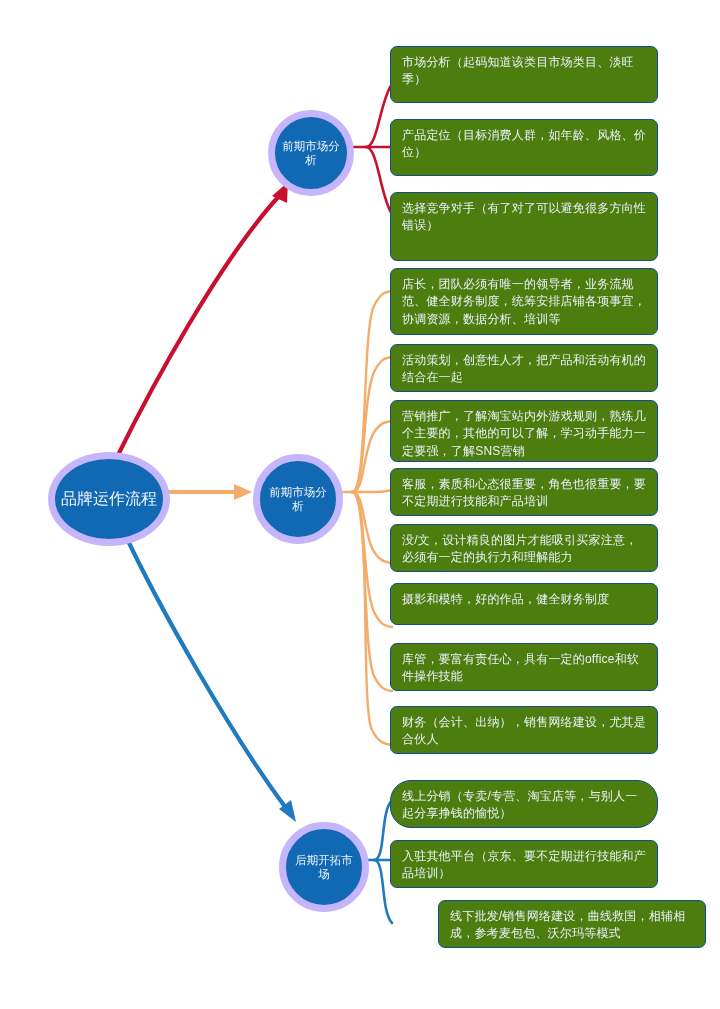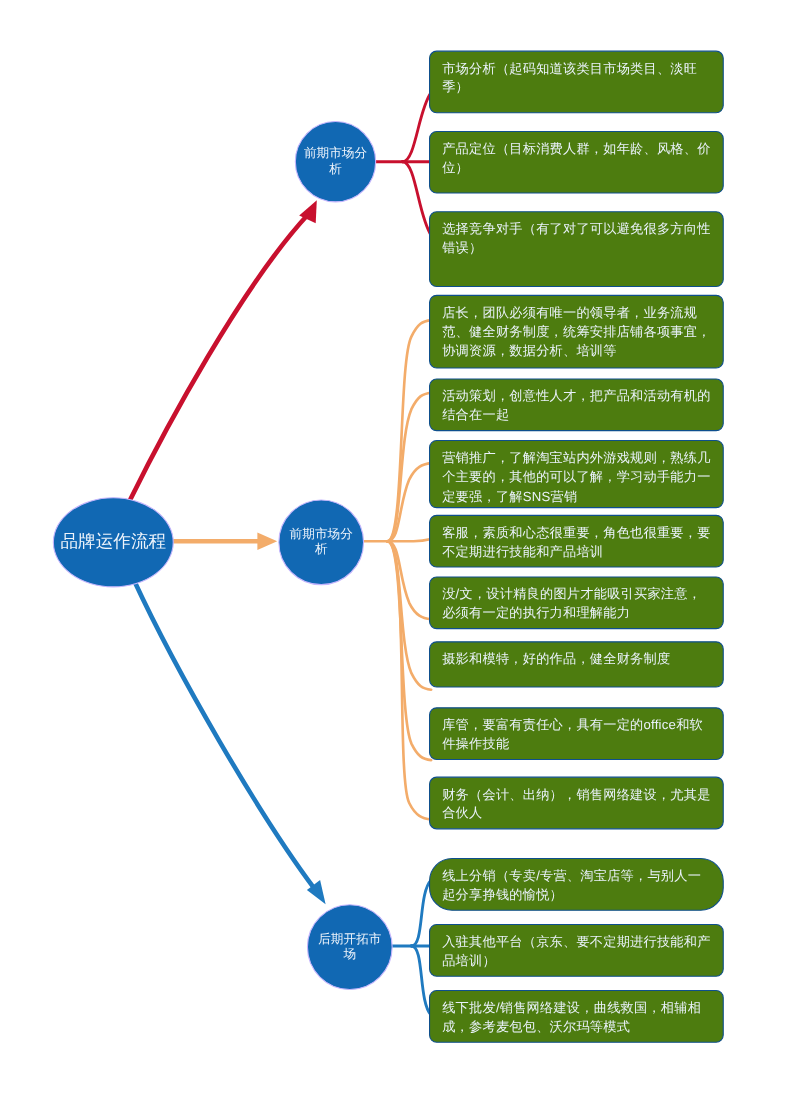--- a/index.html
+++ b/index.html
@@ -4,21 +4,21 @@
 <style>
   html,body{margin:0;padding:0;background:#ffffff;}
   body{width:720px;height:1009px;position:relative;overflow:hidden;
        font-family:"Liberation Sans","DejaVu Sans",sans-serif;}
   #canvas{position:absolute;left:0;top:0;width:720px;height:1009px;}
   svg.links{position:absolute;left:0;top:0;width:720px;height:1009px;pointer-events:none;}
 
   .node{
     position:absolute;
     background:#1168b3;
-    border:1px solid #c4b5fd;
+    border:7px solid #c4b5fd;
     border-radius:50%;
     color:#eef4fb;
     display:flex;align-items:center;justify-content:center;text-align:center;
     line-height:1.25;
     box-shadow:0 0 0 0 rgba(0,0,0,0);
   }
   .node .nlabel{display:block;padding:0 6px;}
   .node-root{left:48px;top:452px;width:108px;height:80px;font-size:16px;}
   .node-b1{left:268px;top:110px;width:72px;height:72px;font-size:11.5px;}
   .node-b2{left:253px;top:454px;width:76px;height:76px;font-size:11.5px;}
@@ -138,17 +138,17 @@
   <div class="box" style="top:706px;height:48px;">
     <span>财务（会计、出纳），销售网络建设，尤其是合伙人</span>
   </div>
 
   <div class="box" style="top:780px;height:48px;border-radius:21px;">
     <span>线上分销（专卖/专营、淘宝店等，与别人一起分享挣钱的愉悦）</span>
   </div>
   <div class="box" style="top:840px;height:48px;">
     <span>入驻其他平台（京东、要不定期进行技能和产品培训）</span>
   </div>
-  <div class="box" style="top:900px;height:48px;">
+  <div class="box" style="top:900px;height:48px;margin-left:48px;">
     <span>线下批发/销售网络建设，曲线救国，相辅相成，参考麦包包、沃尔玛等模式</span>
   </div>
 
 </div>
 
 </body></html>

